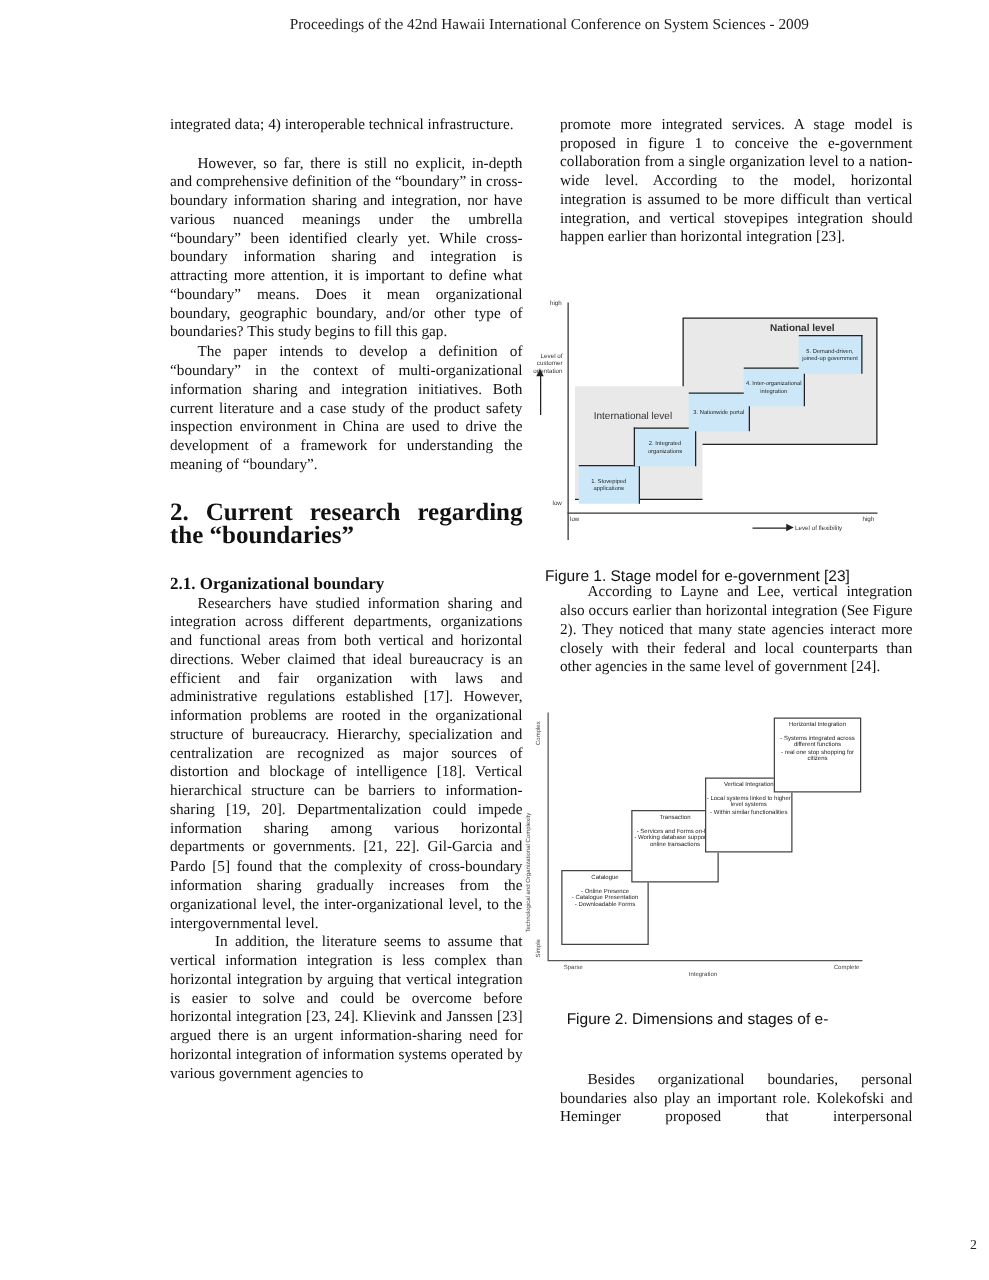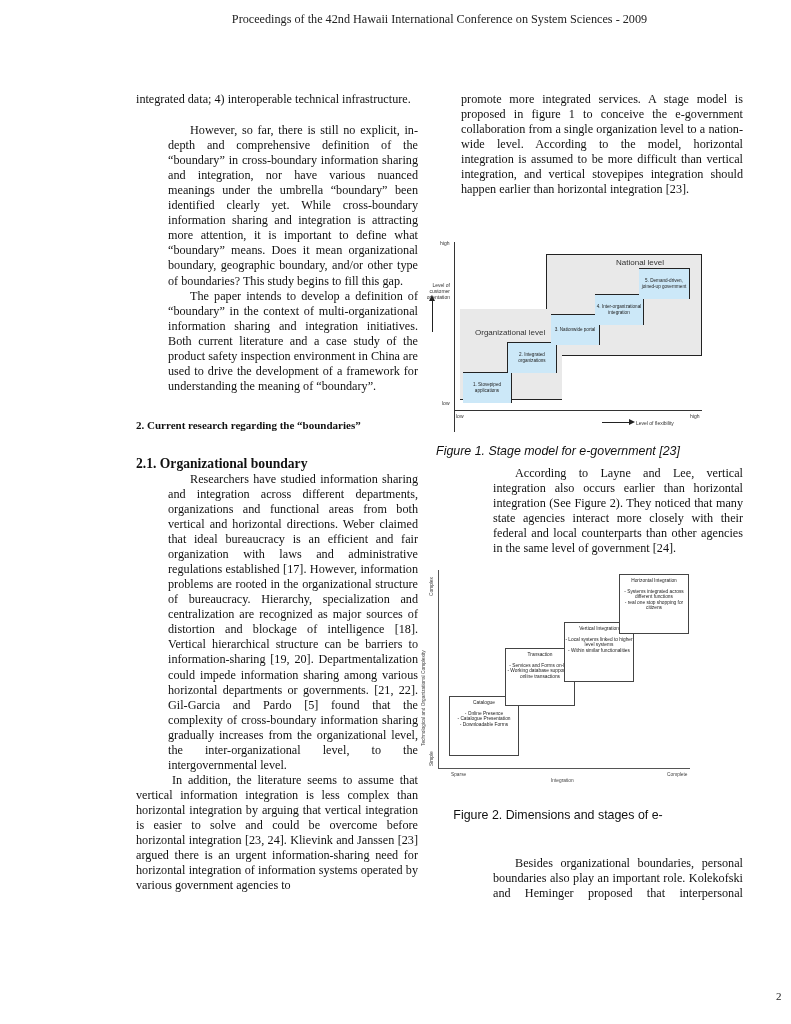--- a/index.html
+++ b/index.html
@@ -4,29 +4,29 @@
 <style>
   html, body { margin:0; padding:0; background:#ffffff; }
   body { width:791px; height:1024px; position:relative; overflow:hidden; color:#111; }
   .serif { font-family: Liberation Serif, serif; padding-left: 44px; }
 
   .running-head { position:absolute; top:12px; left:0; width:791px; text-align:center; font-size:12.2px; color:#222; }
   .page-number { position:absolute; top:990px; left:732px; font-size:11px; color:#222; }
 
   .col { position:absolute; top:92px; width:282px; font-size:12.2px; line-height:15.05px; }
   .col-left { left:92px; }
-  .col-right { left:417px; width:282px; }
+  .col-right { left:404px; width:282px; }
 
   p { margin:0; text-align:justify; text-indent:0; }
-  p.indent { text-indent:22px;margin-left:32px; }
+  p.indent { text-indent:22px; }
   p.indent2 { text-indent:36px; }
   .just-last { text-align-last:justify; }
 
   h3 { margin:0; font-size:13.6px; font-weight:bold; line-height:16px; }
-  h2 { margin:0; font-size:11px; font-weight:bold; line-height:18px; text-align:justify; text-align-last:left; }
+  h2 { margin:0; font-size:20px; font-weight:bold; line-height:18px; text-align:justify; text-align-last:left; }
 
   .gap-s { height:16px; }
   .gap-m { height:22px; }
 
   
   .fig1 { position:absolute; left:420px; top:236px; width:290px; height:210px; font-family:"Liberation Sans","DejaVu Sans",sans-serif; }
   .fig1 .yaxis { position:absolute; left:34px; top:6px; width:1px; height:190px; background:#333; }
   .fig1 .xaxis { position:absolute; left:34px; top:174px; width:248px; height:1px; background:#333; }
   .fig1 .lbl { position:absolute; font-size:5px; color:#333; }
   .fig1 .region-nat { position:absolute; left:126px; top:18px; width:154px; height:100px; background:#e9e9e9; border:1px solid #222; }
@@ -82,33 +82,33 @@
     <div>customer</div>
     <div>orientation</div>
   </div>
   <div class="arrow-up"></div>
   <span class="lbl" style="left:36px; top:177px;">low</span>
   <span class="lbl" style="left:270px; top:177px;">high</span>
   <div class="arrow-right"></div>
   <span class="lbl" style="left:216px; top:184px;">Level of flexibility</span>
 
   <div class="region-nat"></div>
-  <span class="region-title" style="left:196px; top:22px;">National level</span>
+  <span class="region-title" style="left:196px; top:22px;font-weight:bold;">National level</span>
   <div class="region-org"></div>
   <div class="region-org-line"></div>
-  <span class="region-title" style="left:55px; top:92px;">Organizational level</span>
+  <span class="region-title" style="left:55px; top:92px;">International level</span>
 
   <div class="stage" style="left:43px; top:136px; width:48px; height:30px;">1. Stovepiped applications</div>
   <div class="stage" style="left:87px; top:106px; width:48px; height:30px; border-left:1px solid #222;">2. Integrated organizations</div>
   <div class="stage" style="left:131px; top:78px; width:48px; height:30px;">3. Nationwide portal</div>
   <div class="stage" style="left:175px; top:58px; width:48px; height:30px;">4. Inter-organizational integration</div>
   <div class="stage" style="left:219px; top:32px; width:50px; height:30px;">5. Demand-driven, joined-up government</div>
 </div>
 
-<div class="caption" style="left:417px; top:444px; width:282px;font-style:italic;">Figure 1. Stage model for e-government [23]</div>
+<div class="caption" style="left:417px; top:454px; width:282px;">Figure 1. Stage model for e-government [23]</div>
 
 <div class="col col-right serif" style="top:466px;">
   <p class="indent">According to Layne and Lee, vertical integration also occurs earlier than horizontal integration (See Figure 2). They noticed that many state agencies interact more closely with their federal and local counterparts than other agencies in the same level of government [24].</p>
 </div>
 
 <div class="fig2">
   <div class="yaxis"></div>
   <div class="xaxis"></div>
   <span class="vlbl" style="left:14px; top:30px;">Complex</span>
   <span class="vlbl" style="left:6px; top:180px;">Technological and Organizational Complexity</span>

